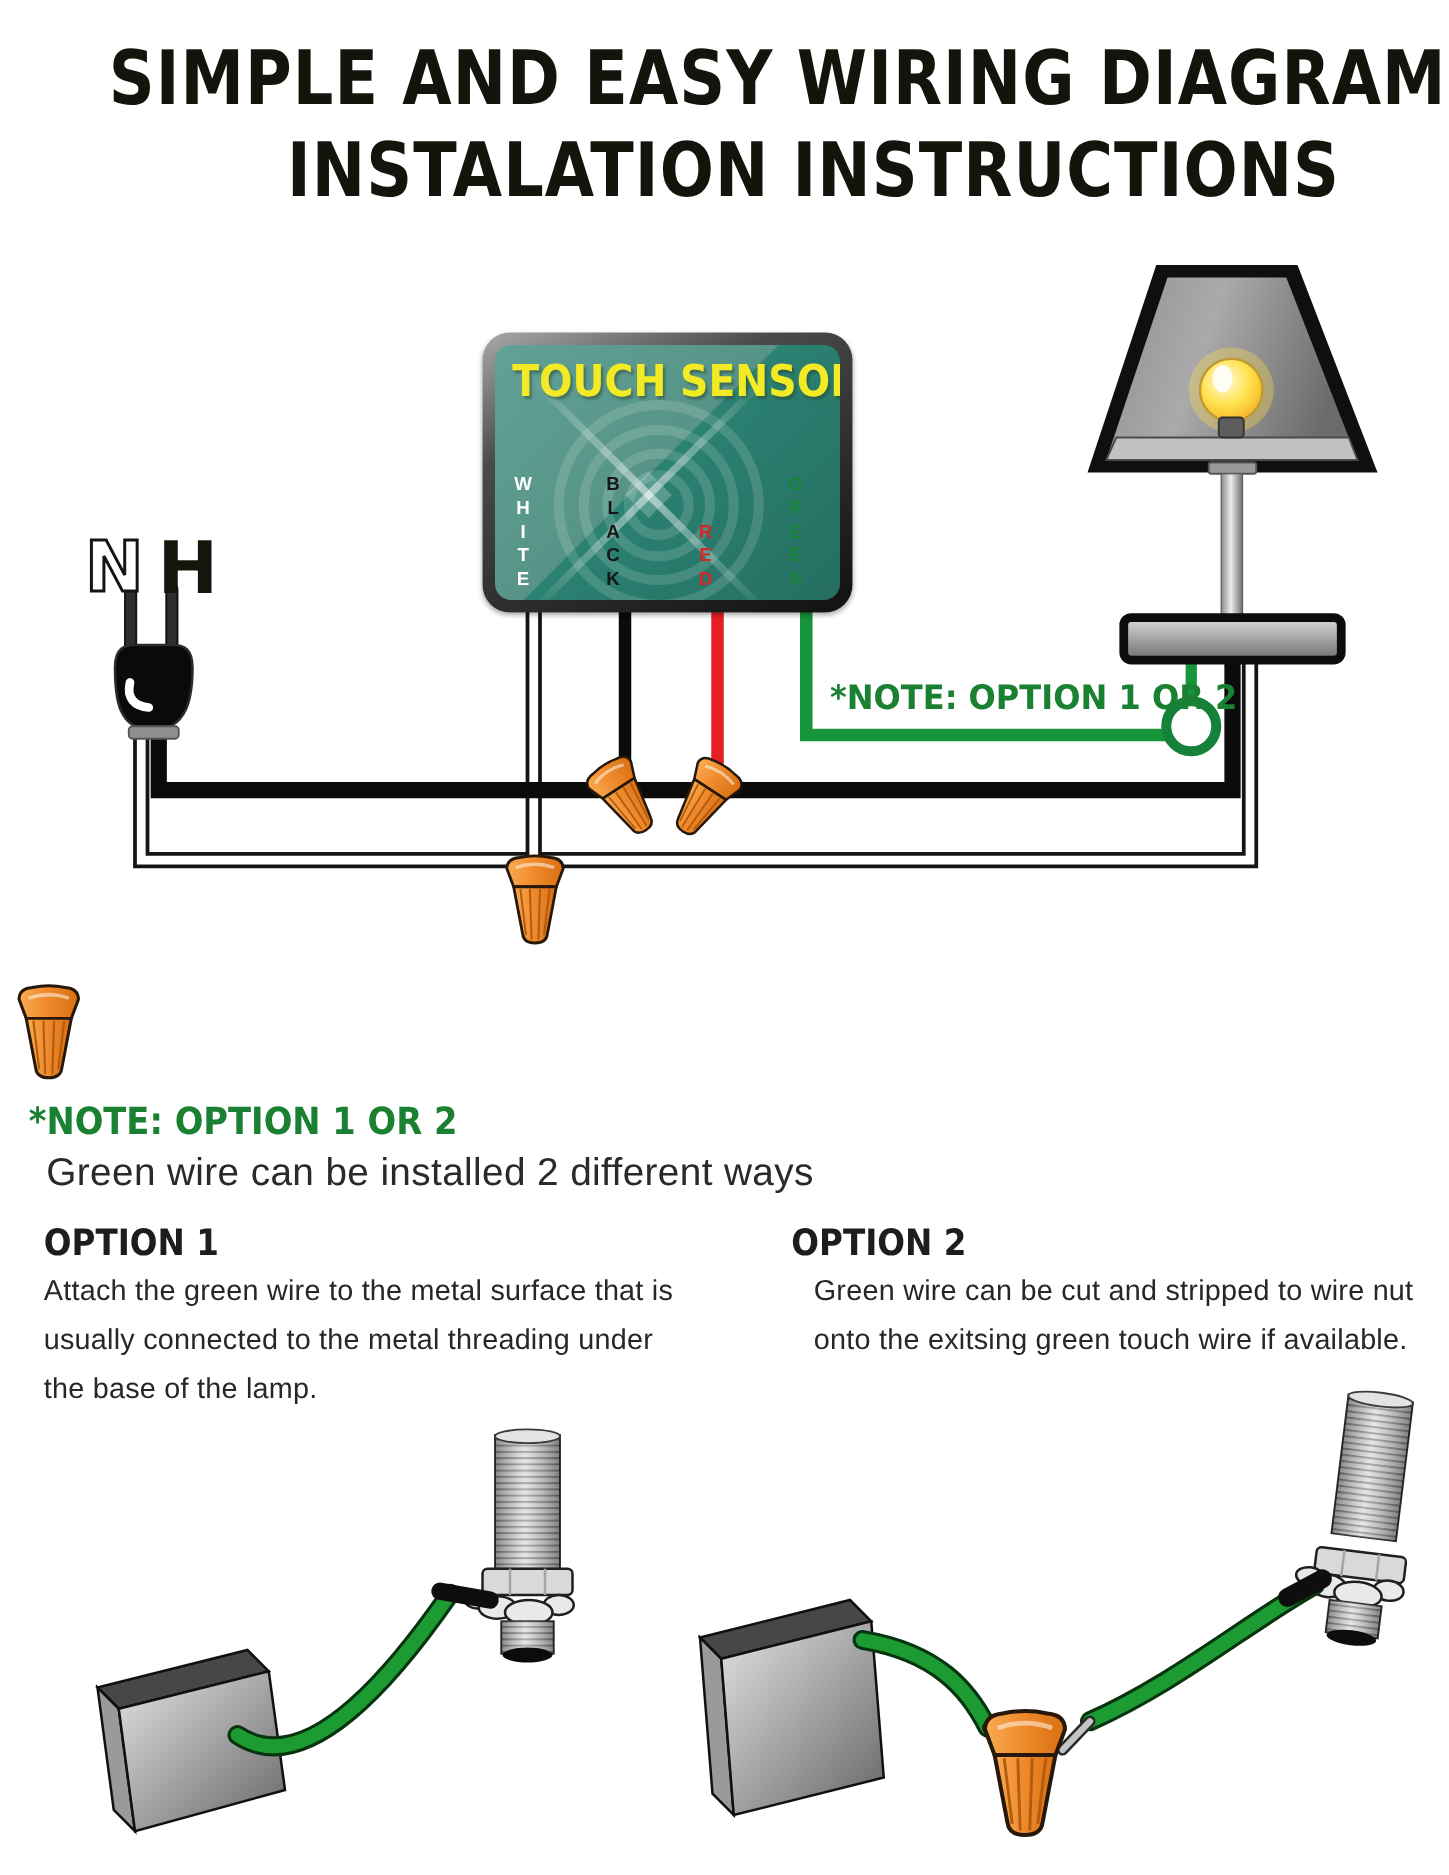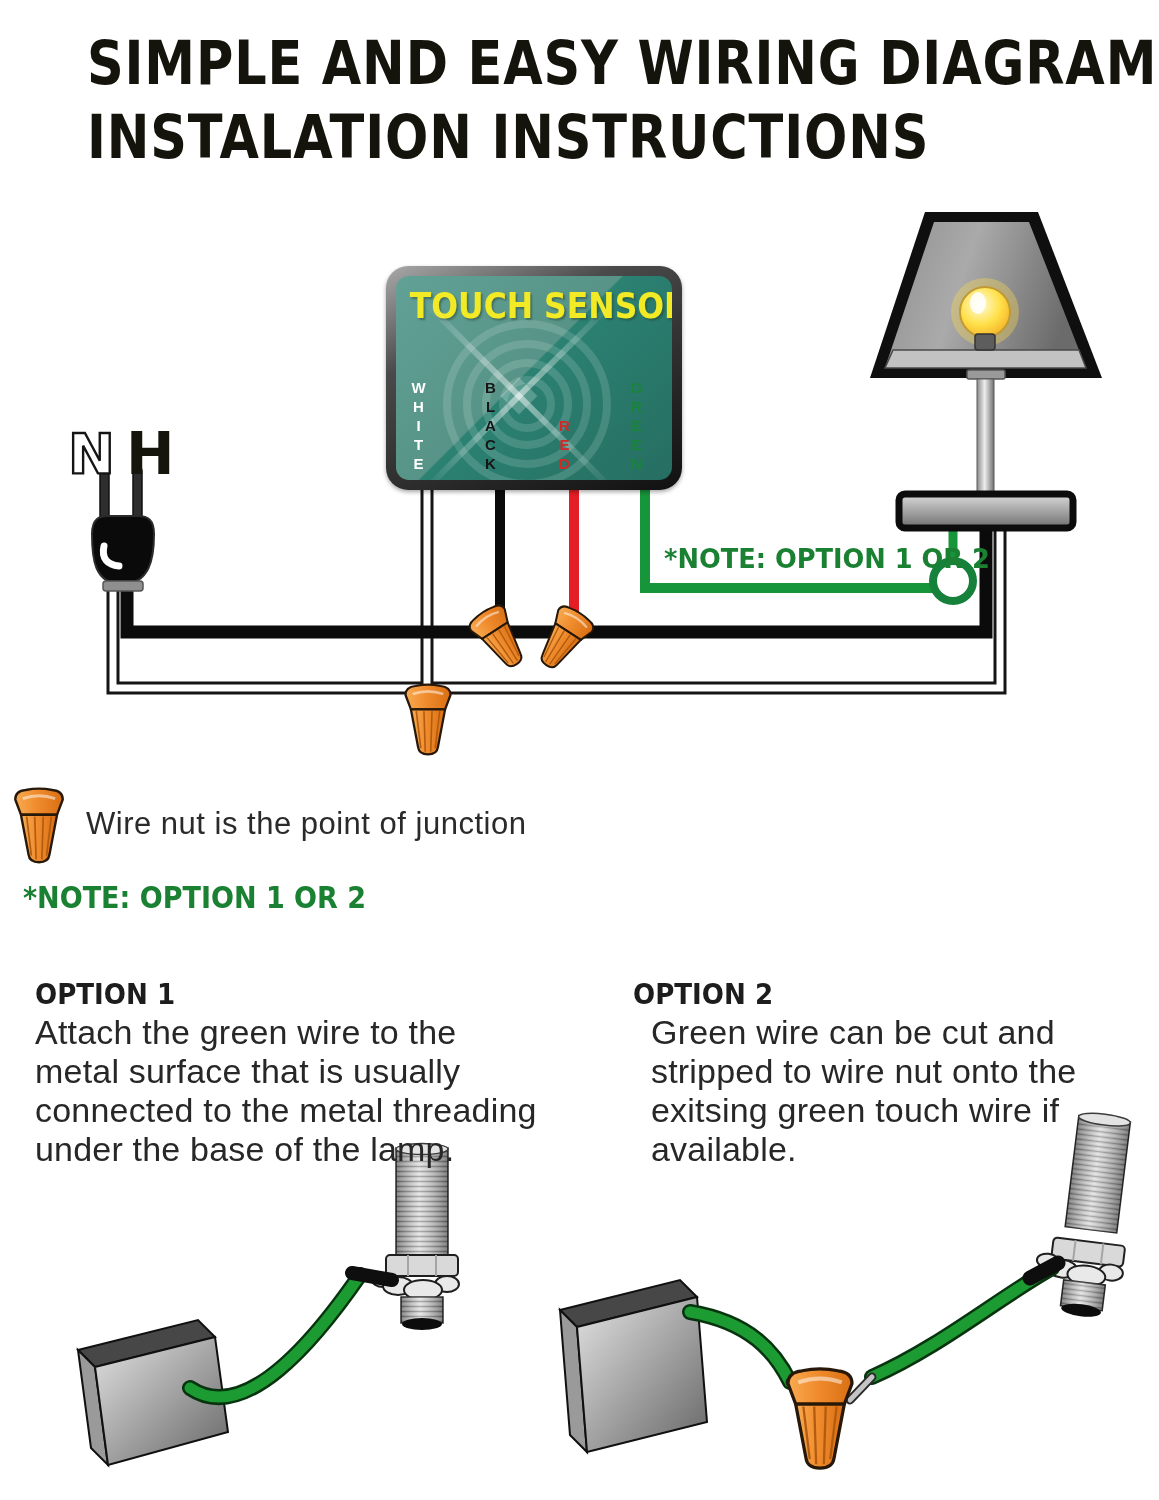--- a/index.html
+++ b/index.html
@@ -2,21 +2,21 @@
 <html><head>
 <meta charset="utf-8">
 <style>
   html,body{margin:0;padding:0;background:#fff;}
   .page{position:relative;width:1159px;height:1500px;background:#ffffff;overflow:hidden;
         font-family:"Liberation Sans",sans-serif;}
   svg.art{position:absolute;left:0;top:0;z-index:1;}
   .overlay{position:absolute;z-index:2;}
 
   
-  .title{top:26px;left:0;width:1159px;text-align:left;color:#14140c;
+  .title{top:26px;left:0;width:1159px;text-align:right;color:#14140c;
          font-family:"DejaVu Sans",sans-serif;font-weight:bold;}
   .title .line{display:block;font-size:60px;line-height:74px;transform:scaleX(.85);transform-origin:center;
                letter-spacing:1px;white-space:nowrap;}
 
   
   .sensor{top:266px;left:386px;width:296px;height:224px;border-radius:22px;
           background:linear-gradient(155deg,#a9a9a9 0%,#4a4a4a 30%,#232323 75%,#111 100%);
           box-shadow:0 2px 4px rgba(0,0,0,.35);}
   .sensor-screen{position:absolute;left:10px;top:10px;right:10px;bottom:10px;border-radius:13px;overflow:hidden;
           background:linear-gradient(135deg,#61a196 0%,#579487 47%,#2b8172 47.5%,#266e61 100%);}
@@ -44,21 +44,21 @@
         font-weight:bold;font-size:27px;transform:scaleX(.95);transform-origin:left;white-space:nowrap;}
 
   
   .legend-text{top:806px;left:86px;font-size:31px;color:#2a2a2a;letter-spacing:.5px;}
   .note-heading{top:880px;left:23px;color:#1a8132;font-family:"DejaVu Sans",sans-serif;
         font-weight:bold;font-size:30px;transform:scaleX(.9);transform-origin:left;white-space:nowrap;}
   .note-sub{top:920px;left:37px;font-size:31px;color:#2a2a2a;letter-spacing:.3px;}
   .opt-heading{color:#1d1d1d;font-family:"DejaVu Sans",sans-serif;font-weight:bold;font-size:29px;
         transform:scaleX(.9);transform-origin:left;white-space:nowrap;}
   .oh1{top:977px;left:35px;} .oh2{top:977px;left:633px;}
-  .opt-body{font-size:34px;line-height:39px;color:#272727;letter-spacing:.2px;}
+  .opt-body{font-size:23px;line-height:39px;color:#272727;letter-spacing:.2px;}
   .ob1{top:1013px;left:35px;width:515px;} .ob2{top:1013px;left:651px;width:515px;}
 </style>
 </head>
 <body>
 
 <div class="page">
 
   <svg class="art" width="1159" height="1500" viewBox="0 0 1159 1500">
     <defs>
       <linearGradient id="nutG" x1="0" y1="0" x2="1" y2="0">
@@ -225,23 +225,23 @@
       <div class="core"></div>
       <div class="wire-label wl-white">WHITE</div>
       <div class="wire-label wl-black">BLACK</div>
       <div class="wire-label wl-red">RED</div>
       <div class="wire-label wl-green">GREEN</div>
     </div>
   </div>
 
   <div class="overlay diagram-note">*NOTE: OPTION 1 OR 2</div>
 
-  <div class="overlay legend-text">Wire nut is the point of junction</div>
 
   <div class="overlay note-heading">*NOTE: OPTION 1 OR 2</div>
+  <div class="overlay note-sub">Green wire can be installed 2 different ways</div>
 
   <div class="overlay opt-heading oh1">OPTION 1</div>
   <div class="overlay opt-body ob1">Attach the green wire to the metal surface that is usually connected to the metal threading under the base of the lamp.</div>
 
   <div class="overlay opt-heading oh2">OPTION 2</div>
   <div class="overlay opt-body ob2">Green wire can be cut and stripped to wire nut onto the exitsing green touch wire if available.</div>
 
 </div>
 
 </body></html>

